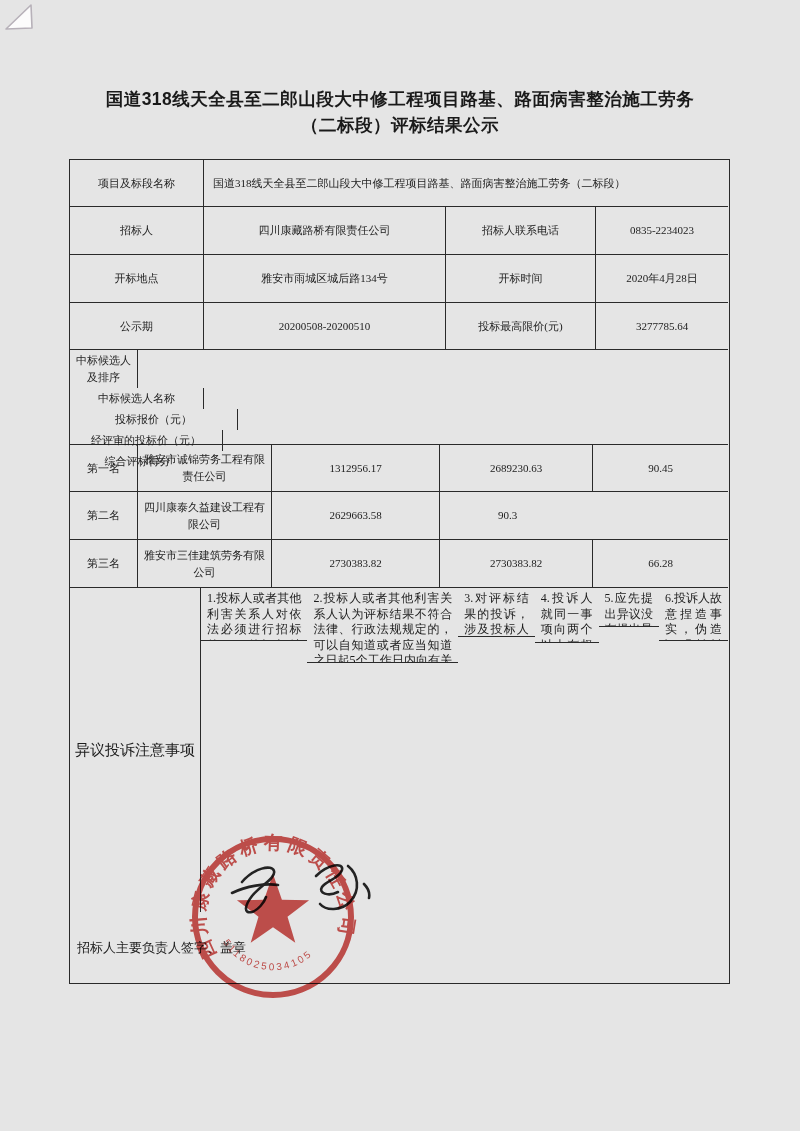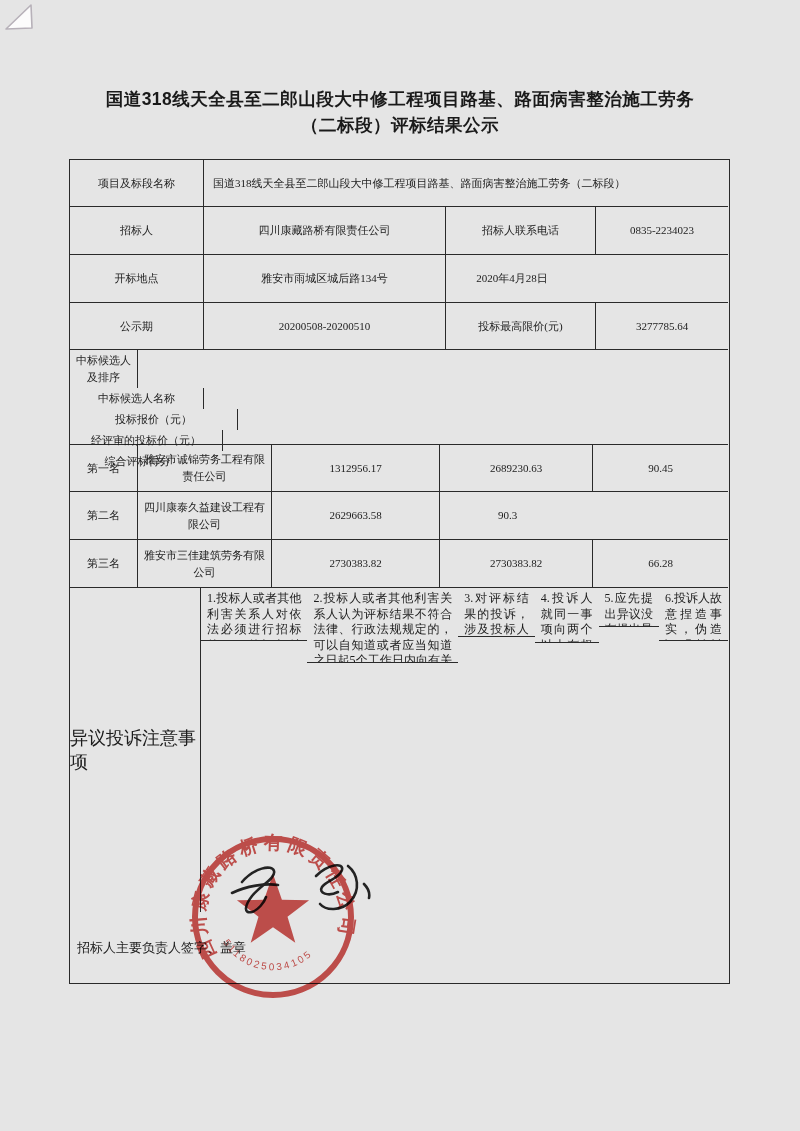--- a/index.html
+++ b/index.html
@@ -34,21 +34,21 @@
   .c1 { width:134px; } .c2 { width:242px; } .c3 { width:150px; } .c4 { width:132px; }
   .cspan { width:524px; }
   
   .a1 { width:68px; } .a2 { width:134px; } .a3 { width:168px; } .a4 { width:153px; } .a5 { width:135px; }
   .r-info1 { height:47px; } .r-info2 { height:48px; } .r-info3 { height:48px; } .r-info4 { height:47px; }
   .r-chead { height:95px;flex-direction:column; }
   .r-cand1 { height:47px; } .r-cand2 { height:48px; } .r-cand3 { height:48px; }
   
   .r-notes { height:324px; border-bottom:none; }
   .n-label { width:131px; border-right:1.5px solid #2a2a2a;
-             display:flex; align-items:center; justify-content:center; font-size:18px; }
+             display:flex; align-items:center; justify-content:center; font-size:15px; }
   .n-body { width:527px; display:flex; }
   .n-item {
     border-bottom:1.5px solid #2a2a2a; font-size:12px; line-height:15.5px;
     padding:3px 6px 0 6px; text-align:justify; overflow:hidden;
   }
   .n1 { height:53px; } .n2 { height:75px; } .n3 { height:49px; }
   .n4 { height:55px; } .n5 { height:39px; } .n6 { height:53px; border-bottom:1.5px solid #2a2a2a; }
   .r-sign { height:71px; display:flex; align-items:center; border-bottom:none; }
   .sign-label { font-size:13px; padding-left:7px; }
   
@@ -79,20 +79,21 @@
     </div>
     <div class="trow r-info2">
       <div class="tcell c1">招标人</div>
       <div class="tcell c2">四川康藏路桥有限责任公司</div>
       <div class="tcell c3">招标人联系电话</div>
       <div class="tcell c4 endc">0835-2234023</div>
     </div>
     <div class="trow r-info3">
       <div class="tcell c1">开标地点</div>
       <div class="tcell c2">雅安市雨城区城后路134号</div>
+      <div class="tcell c3">开标时间</div>
       <div class="tcell c4 endc">2020年4月28日</div>
     </div>
     <div class="trow r-info4">
       <div class="tcell c1">公示期</div>
       <div class="tcell c2">20200508-20200510</div>
       <div class="tcell c3">投标最高限价(元)</div>
       <div class="tcell c4 endc">3277785.64</div>
     </div>
 
     <div class="trow r-chead">

